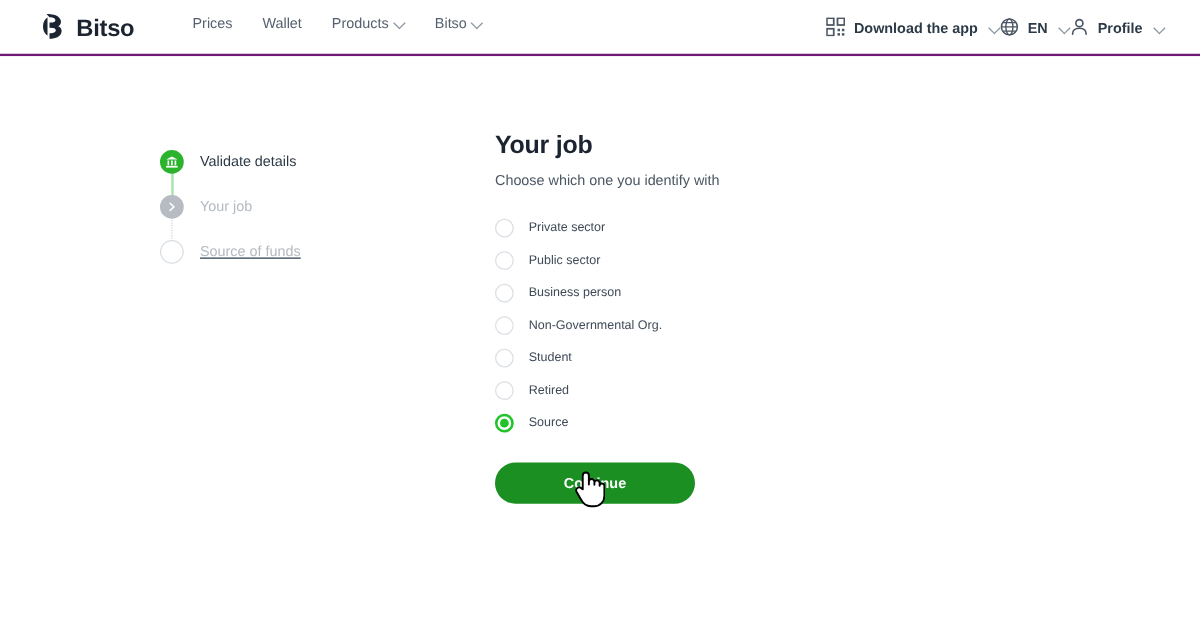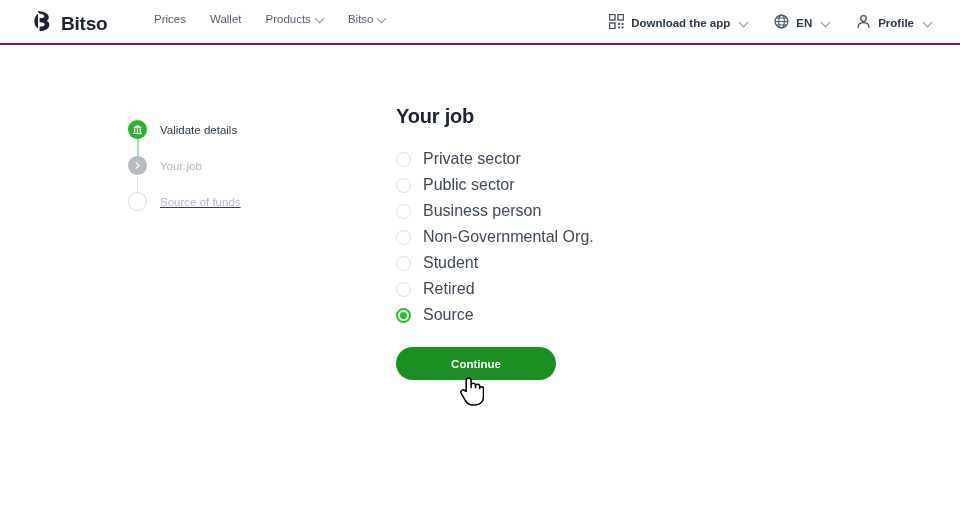--- a/index.html
+++ b/index.html
@@ -63,21 +63,20 @@
     white-space: nowrap;
   }
 
   .nav-right {
     position: absolute;
     right: 28px;
     top: 0;
     height: 45px;
     display: flex;
     align-items: center;
-    gap: 26px;
   }
   .nav-right .nav-item {
     font-size: 11.5px;
     font-weight: bold;
     color: #2c3a47;
     gap: 7px;
   }
   .nav-right .nav-item .chev { margin-left: 3px; }
 
   .chev {
@@ -213,21 +212,21 @@
     top: 50%;
     width: 7px;
     height: 7px;
     margin-left: -3.5px;
     margin-top: -3.5px;
     border-radius: 50%;
     background: #22c32a;
   }
   .option-label {
     margin-left: 12px;
-    font-size: 16px;
+    font-size: 10px;
     color: #3f4a57;
     white-space: nowrap;
   }
 
   .continue-btn {
     margin-top: 19px;
     width: 160px;
     height: 33px;
     border: none;
     border-radius: 17px;
@@ -359,20 +358,21 @@
     <div class="step">
       <span class="step-dot todo"></span>
       <span class="step-label muted">Source of funds</span>
     </div>
 
   </div>
 
   <div class="form">
 
     <h1 class="form-title">Your job</h1>
+    <div class="form-sub">Choose which one you identify with</div>
 
     <div class="options">
 
       <div class="option">
         <span class="radio"></span>
         <span class="option-label">Private sector</span>
       </div>
 
       <div class="option">
         <span class="radio"></span>

